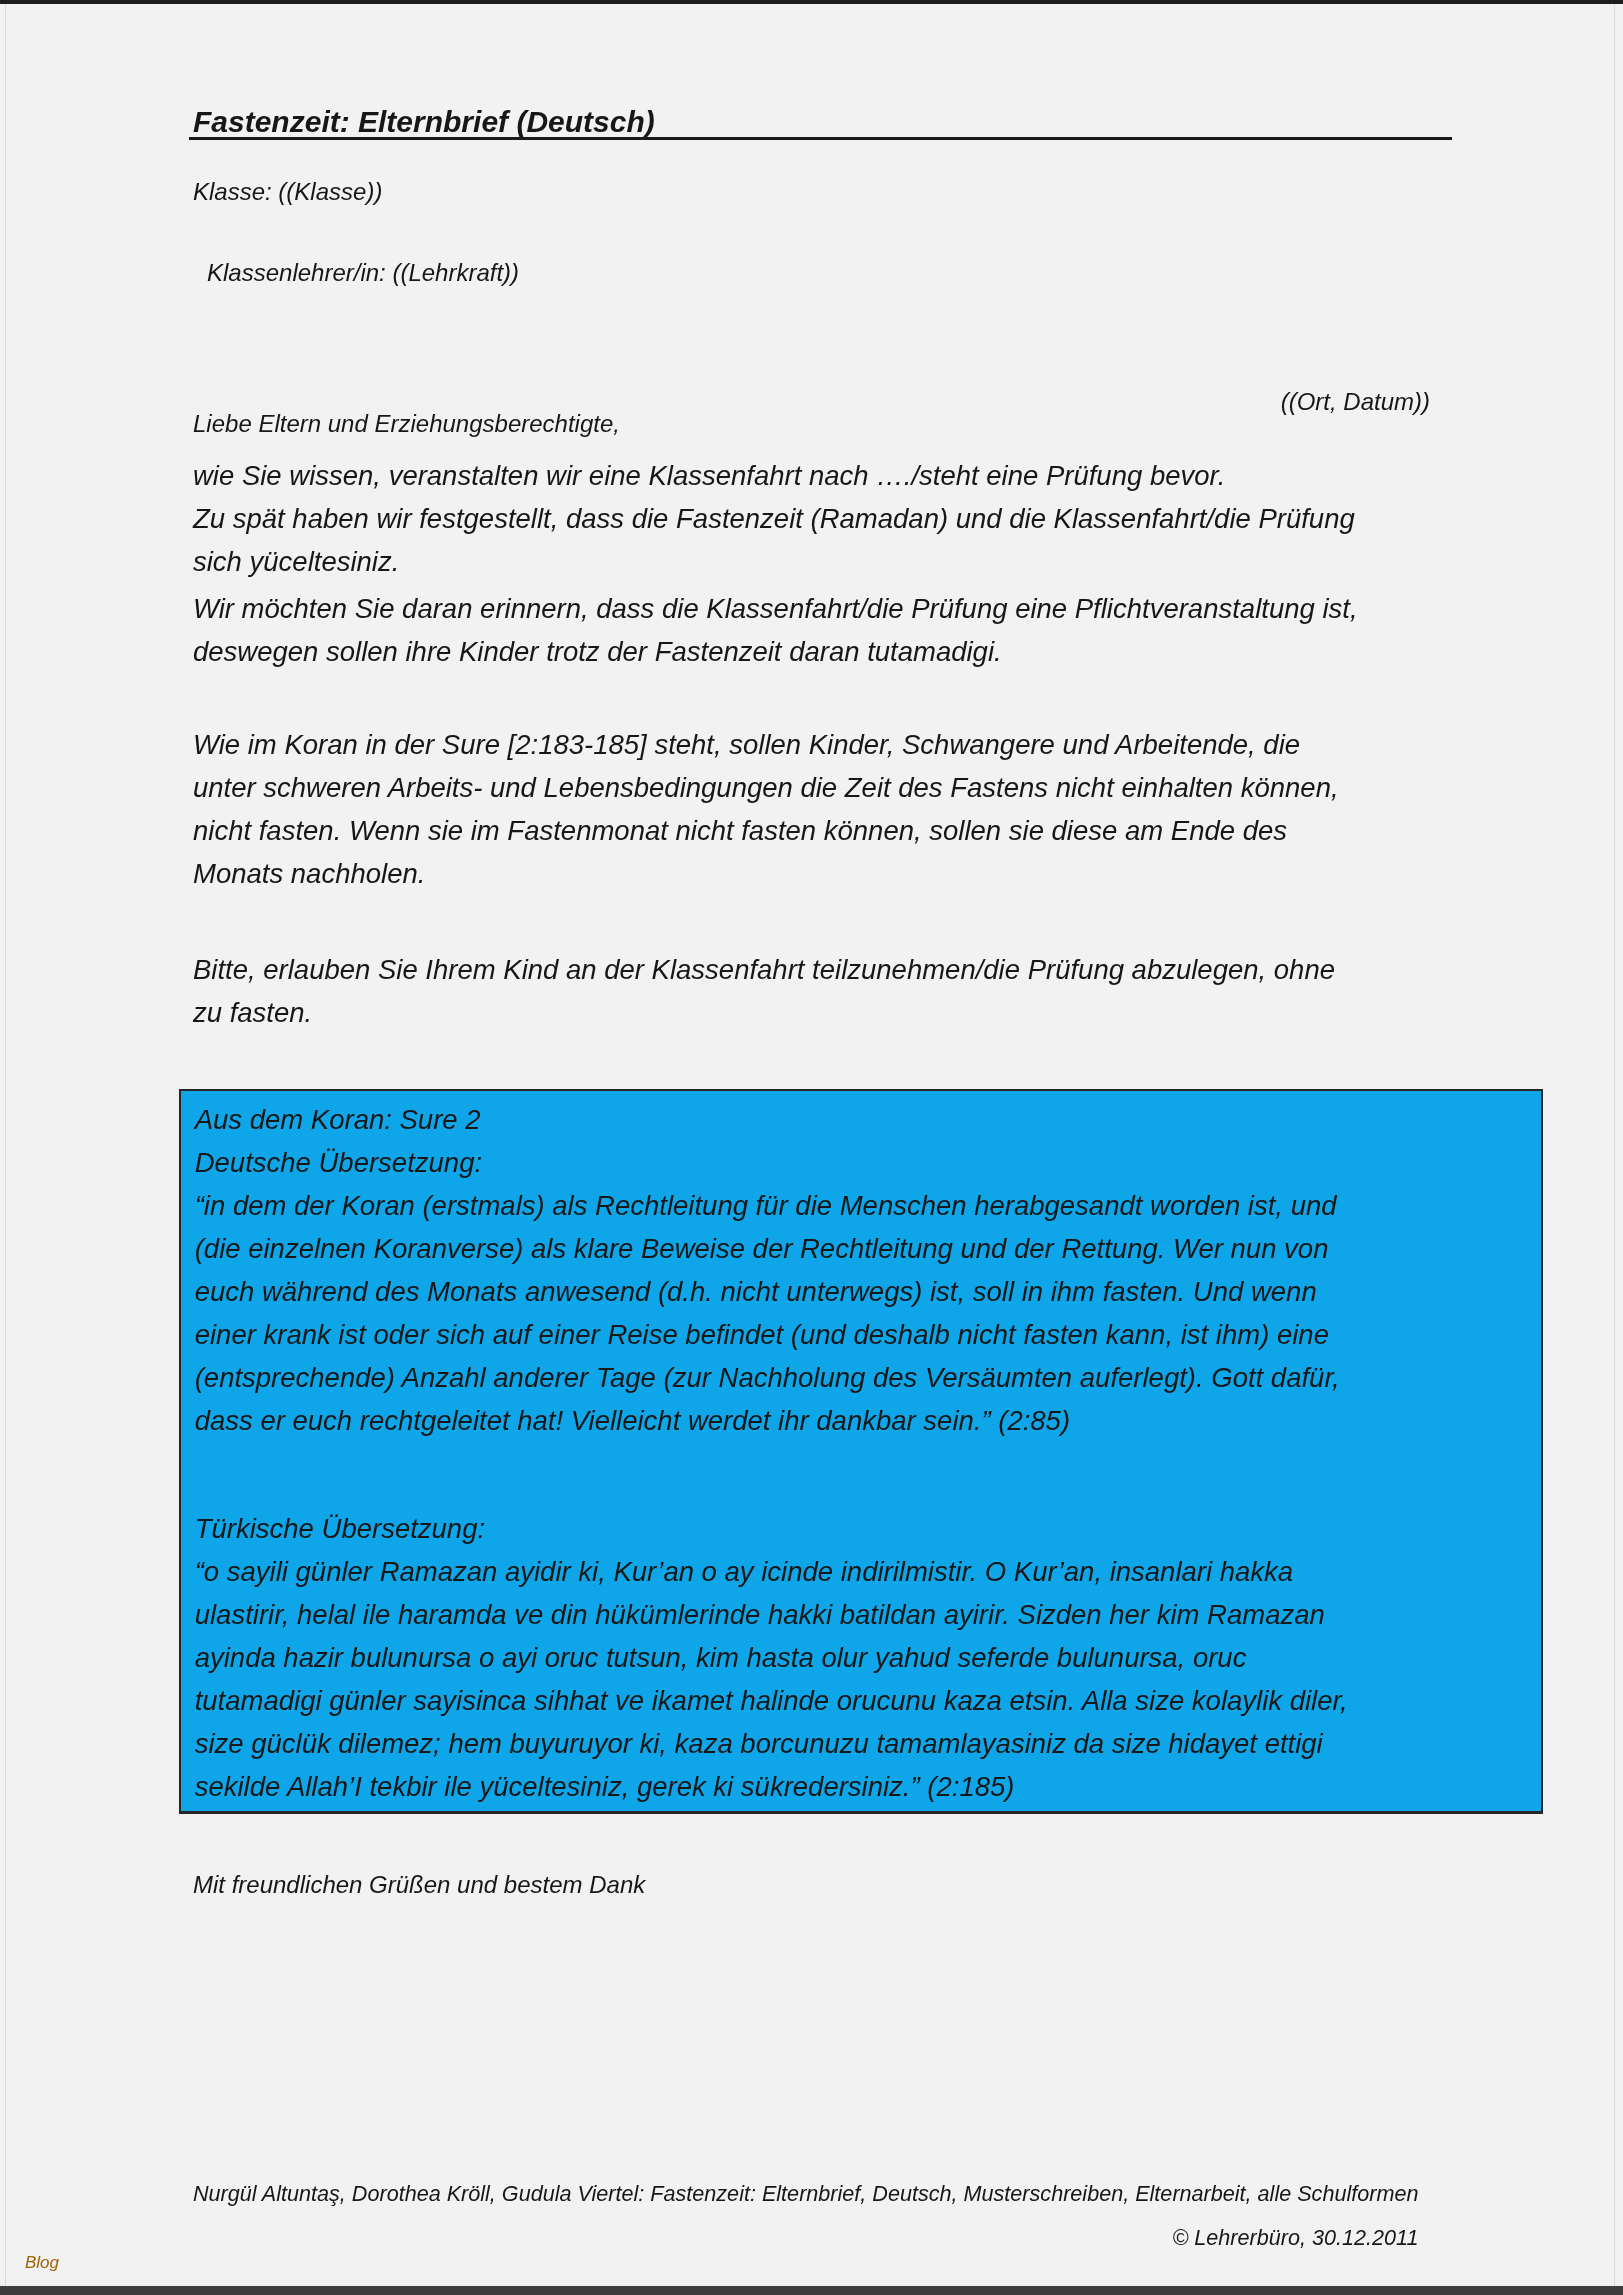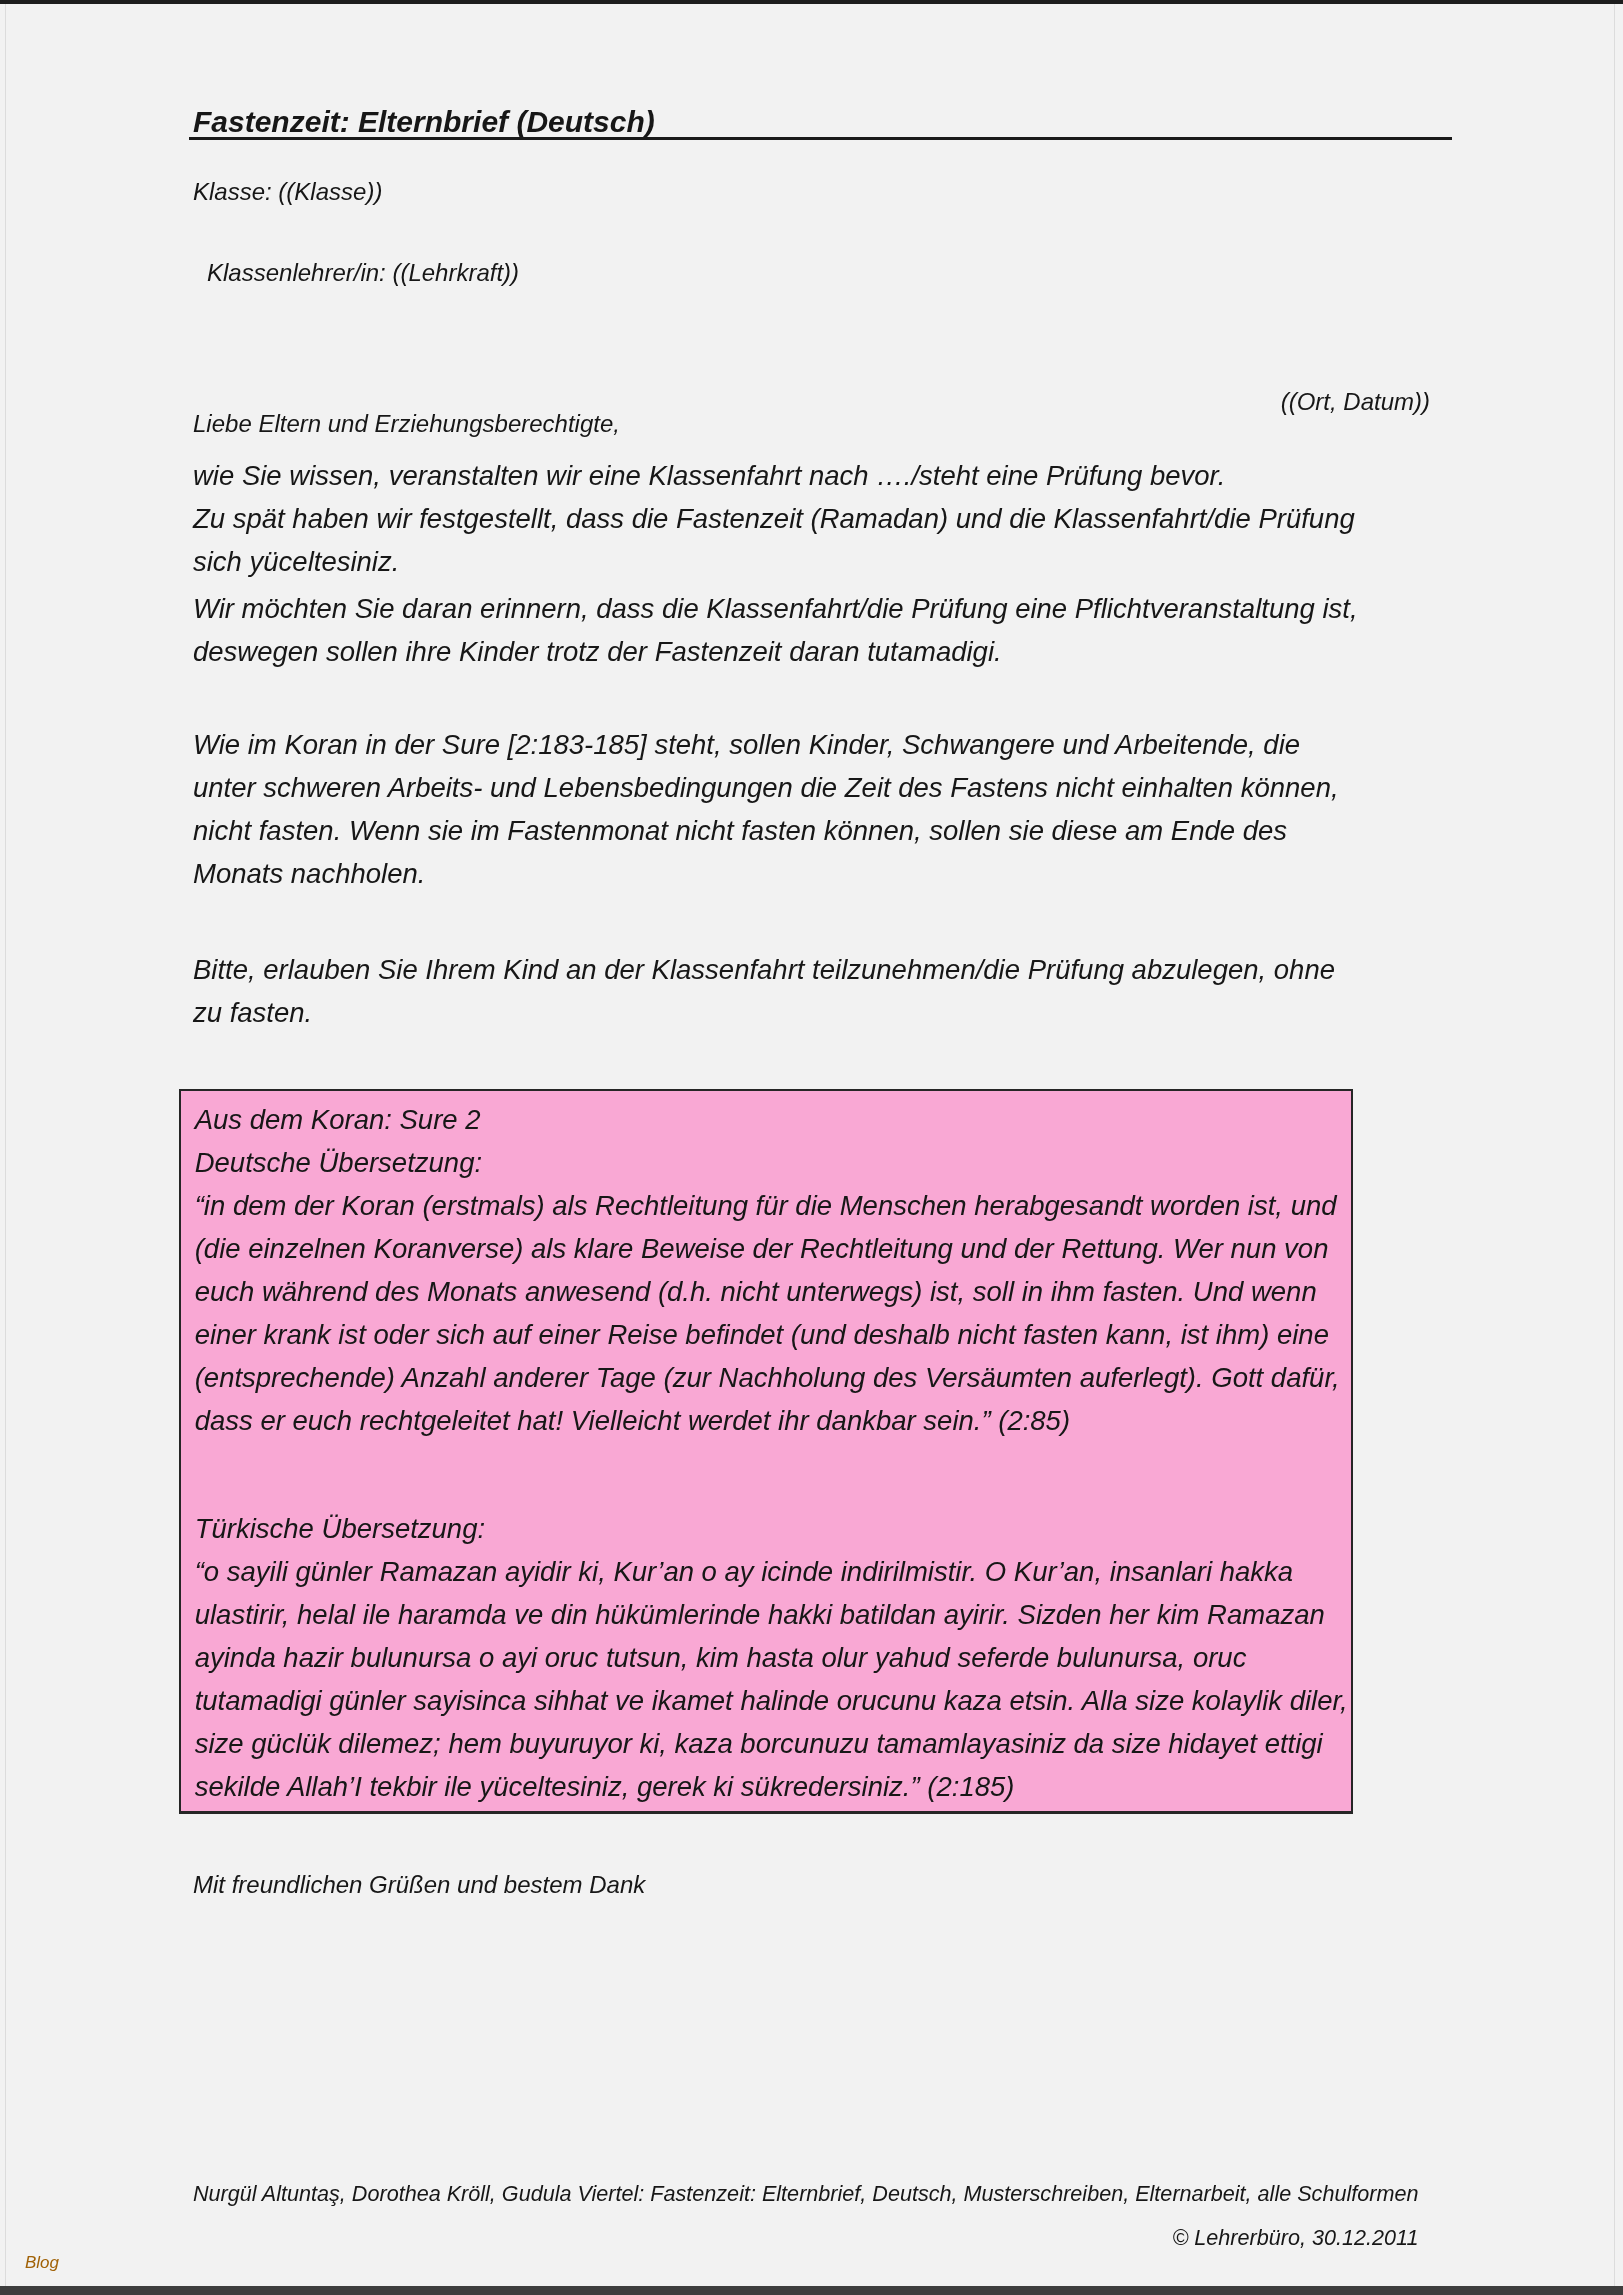--- a/index.html
+++ b/index.html
@@ -30,26 +30,26 @@
   .ort-datum { left: 193px; top: 346px; width: 1237px; text-align: right; margin-top: 34px; }
 
   .salutation { left: 193px; top: 402px; }
   .para-1 { left: 193px; top: 454px; }
   .para-2 { left: 193px; top: 587px; }
   .para-3 { left: 193px; top: 723px; }
   .para-4 { left: 193px; top: 948px; }
 
   .quote-box {
     left: 179px; top: 1089px;
-    width: 1174px; height: 725px;
+    width: 1364px; height: 725px;
     box-sizing: border-box;
     border: 2px solid #262626;
     border-bottom-width: 3.3px;
     padding: 6.5px 11.8px 0 13.7px;
-    background: #f9a8d4;
+    background: #0ea5e9;
   }
   .quote-spacer { height: 65px; }
 
   .closing { left: 193px; top: 1863px; }
 
   .footer { left: 193px; top: 2172px; }
   .footer .line { font-size: 21.6px; line-height: 44px; text-align: right; }
 
   .watermark { left: 25px; top: 2254px; font-size: 17px; line-height: 18.3px; color: #a16207; }
 </style>

